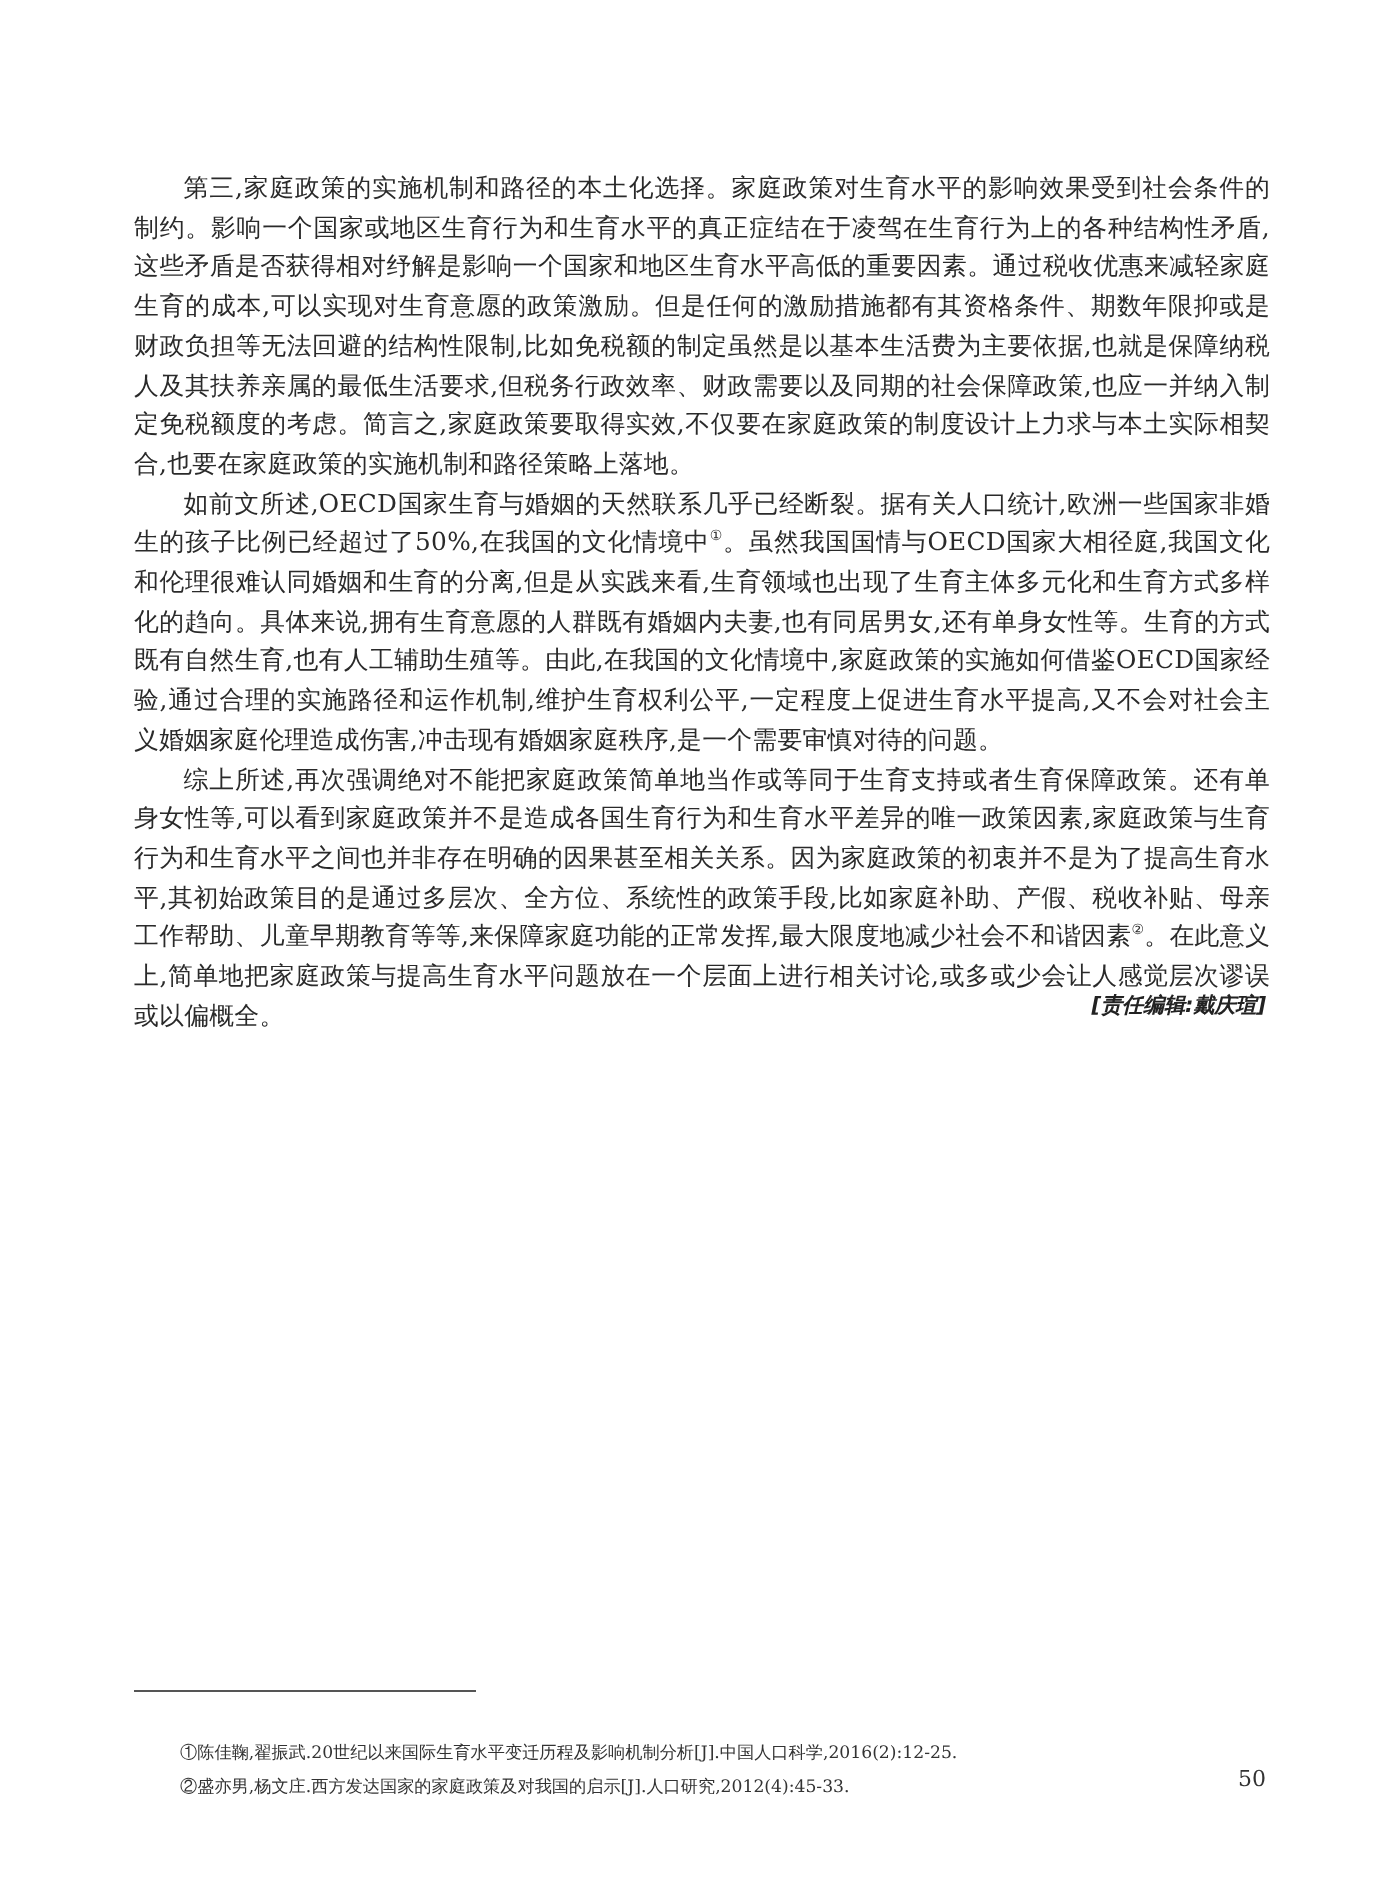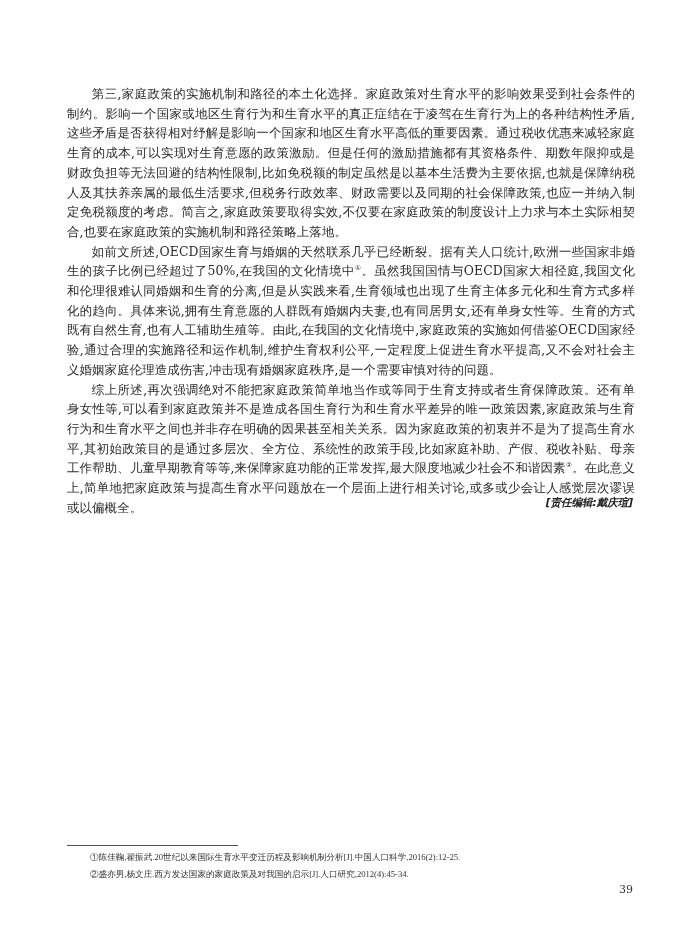--- a/index.html
+++ b/index.html
@@ -5,36 +5,36 @@
   html, body { margin: 0; padding: 0; background: #ffffff; }
   body { width: 700px; height: 943px; position: relative; overflow: hidden;
          font-family: "DejaVu Serif", "Liberation Serif", serif; color: #2a2a2a; }
   .body-text { position: absolute; left: 67px; top: 65px; width: 568px; margin-top: 19px; }
   .para { margin: 0; font-size: 12.4px; line-height: 19.7px; text-align: justify;
           text-indent: 2em; letter-spacing: 0.15px; }
   .editor { position: absolute; right: 67px; top: 496px; font-family: "DejaVu Sans", "Liberation Sans", sans-serif;
             font-size: 10.5px; font-weight: bold; color: #222; font-style: italic; }
   .fn-rule { position: absolute; left: 67px; top: 845px; width: 171px; height: 0;
              border-top: 1px solid #555; }
-  .footnotes { position: absolute; left: 90px; top: 849px; width: 560px; font-family: Liberation Serif, serif; }
+  .footnotes { position: absolute; left: 90px; top: 869px; width: 560px; }
   .fn { margin: 0; font-size: 8.6px; line-height: 17px; color: #333; white-space: nowrap; }
   .page-num { position: absolute; right: 67px; top: 883px; font-size: 11px; color: #333; }
   sup { font-size: 7px; line-height: 0; }
 </style>
 </head>
 <body>
 
 <div class="body-text">
   <p class="para">第三,家庭政策的实施机制和路径的本土化选择。家庭政策对生育水平的影响效果受到社会条件的制约。影响一个国家或地区生育行为和生育水平的真正症结在于凌驾在生育行为上的各种结构性矛盾,这些矛盾是否获得相对纾解是影响一个国家和地区生育水平高低的重要因素。通过税收优惠来减轻家庭生育的成本,可以实现对生育意愿的政策激励。但是任何的激励措施都有其资格条件、期数年限抑或是财政负担等无法回避的结构性限制,比如免税额的制定虽然是以基本生活费为主要依据,也就是保障纳税人及其扶养亲属的最低生活要求,但税务行政效率、财政需要以及同期的社会保障政策,也应一并纳入制定免税额度的考虑。简言之,家庭政策要取得实效,不仅要在家庭政策的制度设计上力求与本土实际相契合,也要在家庭政策的实施机制和路径策略上落地。</p>
   <p class="para"><span>如前文所述,OECD国家生育与婚姻的天然联系几乎已经断裂。据有关人口统计,欧洲一些国家非婚生的孩子比例已经超过了50%,在我国的文化情境中</span><sup>①</sup><span>。虽然我国国情与OECD国家大相径庭,我国文化和伦理很难认同婚姻和生育的分离,但是从实践来看,生育领域也出现了生育主体多元化和生育方式多样化的趋向。具体来说,拥有生育意愿的人群既有婚姻内夫妻,也有同居男女,还有单身女性等。生育的方式既有自然生育,也有人工辅助生殖等。由此,在我国的文化情境中,家庭政策的实施如何借鉴OECD国家经验,通过合理的实施路径和运作机制,维护生育权利公平,一定程度上促进生育水平提高,又不会对社会主义婚姻家庭伦理造成伤害,冲击现有婚姻家庭秩序,是一个需要审慎对待的问题。</span></p>
   <p class="para"><span>综上所述,再次强调绝对不能把家庭政策简单地当作或等同于生育支持或者生育保障政策。还有单身女性等,可以看到家庭政策并不是造成各国生育行为和生育水平差异的唯一政策因素,家庭政策与生育行为和生育水平之间也并非存在明确的因果甚至相关关系。因为家庭政策的初衷并不是为了提高生育水平,其初始政策目的是通过多层次、全方位、系统性的政策手段,比如家庭补助、产假、税收补贴、母亲工作帮助、儿童早期教育等等,来保障家庭功能的正常发挥,最大限度地减少社会不和谐因素</span><sup>②</sup><span>。在此意义上,简单地把家庭政策与提高生育水平问题放在一个层面上进行相关讨论,或多或少会让人感觉层次谬误或以偏概全。</span></p>
 </div>
 
 <div class="editor">[责任编辑:戴庆瑄]</div>
 
 <div class="fn-rule"></div>
 
 <div class="footnotes">
   <p class="fn">①陈佳鞠,翟振武.20世纪以来国际生育水平变迁历程及影响机制分析[J].中国人口科学,2016(2):12-25.</p>
-  <p class="fn">②盛亦男,杨文庄.西方发达国家的家庭政策及对我国的启示[J].人口研究,2012(4):45-34.</p>
+  <p class="fn">②盛亦男,杨文庄.西方发达国家的家庭政策及对我国的启示[J].人口研究,2012(4):45-33.</p>
 </div>
 
-<div class="page-num">39</div>
+<div class="page-num">50</div>
 
 </body></html>

